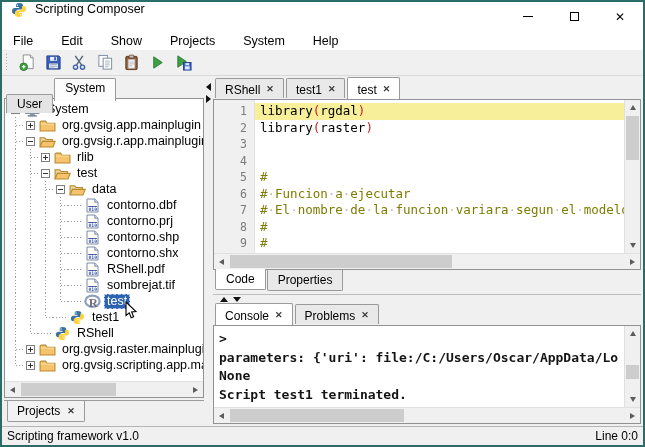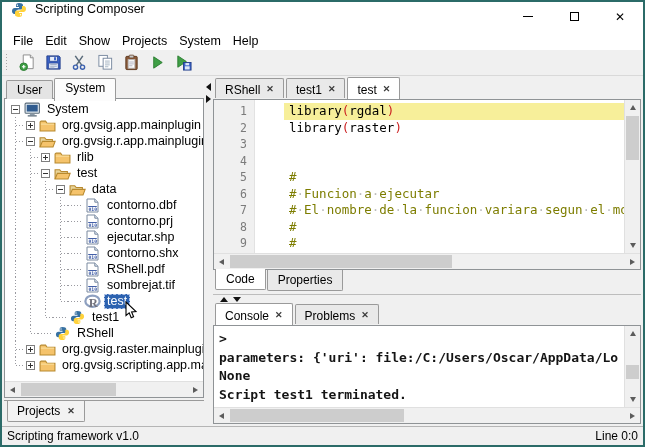--- a/index.html
+++ b/index.html
@@ -9,33 +9,33 @@
   .titlebar{height:29px;flex:0 0 auto;background:#ffffff;display:flex;padding-left:9px;}
   .title-icon{width:16px;height:16px;flex:0 0 auto;}
   .title-icon svg{width:100%;height:100%;display:block;}
   .title-text{font-size:12.5px;margin-left:8px;}
   .win-controls{margin-left:auto;display:flex;height:100%;}
   .win-btn{width:46px;height:100%;display:flex;align-items:center;justify-content:center;}
   .glyph-min{width:10px;height:1px;background:#000;}
   .glyph-max{width:9px;height:9px;border:1px solid #000;box-sizing:border-box;}
   .glyph-close{font-size:12px;line-height:1;color:#000;}
   
-  .menubar{height:19px;flex:0 0 auto;background:#fff;display:flex;align-items:center;padding-left:5px;font-size:12.5px;}
+  .menubar{height:19px;flex:0 0 auto;background:#fff;display:flex;align-items:center;padding-left:5px;font-size:12.5px;gap:16px;}
   .menu-item{padding:2px 6px;}
   
   .toolbar{height:25px;flex:0 0 auto;background:#f0f0f0;border-bottom:1px solid #d9d9d9;display:flex;align-items:center;padding-left:3px;}
   .grip{width:4px;height:18px;margin-right:5px;background-image:repeating-linear-gradient(to bottom,#a8a8a8 0 1px,transparent 1px 3px);background-size:1px 100%;background-repeat:no-repeat;background-position:1px 0;}
   .tool-btn{width:26px;height:22px;display:flex;align-items:center;justify-content:center;}
   .tool-btn .icon{width:17px;height:17px;}
   .icon svg{width:100%;height:100%;display:block;}
   
   .main{flex:1;display:flex;min-height:0;}
   .left-panel{width:202px;flex:0 0 auto;display:flex;flex-direction:column;padding:2px 0 0 2px;box-sizing:border-box;}
   .panel-tabs{display:flex;height:20px;font-size:12px;position:relative;z-index:2;padding-left:2px;}
-  .ptab{padding:2px 10px 0 10px;border:1px solid #9a9a9a;border-bottom:none;border-radius:2px 2px 0 0;background:#e4e4e4;margin-right:1px;margin-top:2px;height:16px;}
+  .ptab{padding:2px 10px 0 10px;border:1px solid #9a9a9a;border-bottom:none;border-radius:2px 2px 0 0;background:#e4e4e4;margin-right:1px;margin-top:16px;height:16px;}
   .ptab.active{background:#fcfcfc;margin-top:0;height:20px;margin-bottom:-1px;position:relative;z-index:3;}
   .tree-box{flex:1;min-height:0;border:1px solid #8f9396;background:#fff;display:flex;flex-direction:column;overflow:hidden;}
   .tree-scroll{flex:1;overflow:hidden;padding-top:2px;}
   .tree-row{height:16px;display:flex;align-items:center;font-size:12.5px;white-space:nowrap;padding-left:3px;}
   .cell{width:15px;height:16px;position:relative;flex:0 0 auto;}
   .cell.guide::before,.cell.tee::before{content:"";position:absolute;left:7px;top:0;height:16px;width:1px;
     background-image:repeating-linear-gradient(to bottom,#9a9aa0 0 1px,transparent 1px 3px);}
   .cell.tee.last::before{height:9px;}
   .cell.tee::after{content:"";position:absolute;left:8px;top:8px;right:-1px;height:1px;
     background-image:repeating-linear-gradient(to right,#9a9aa0 0 1px,transparent 1px 3px);}
@@ -65,21 +65,21 @@
   .right-panel{flex:1;min-width:0;display:flex;flex-direction:column;padding:2px 2px 0 0;box-sizing:border-box;}
   .tabbar{display:flex;height:21px;font-size:12px;position:relative;z-index:2;padding-left:2px;flex:0 0 auto;}
   .etab{display:inline-flex;align-items:center;gap:6px;padding:2px 9px 0 9px;margin-right:2px;height:17px;
     border:1px solid #9a9a9a;border-bottom:none;border-radius:2px 2px 0 0;background:#e9e9e9;}
   .etab.active{background:#fff;height:19px;margin-top:-1px;margin-bottom:-1px;position:relative;z-index:3;}
   .editor-box{height:169px;flex:0 0 auto;border:1px solid #8f9396;background:#fff;display:flex;flex-direction:column;overflow:hidden;}
   .editor-main{flex:1;display:flex;min-height:0;}
   .gutter{width:40px;flex:0 0 auto;background:#f0f0f0;border-right:1px solid #e2e2e2;padding-top:3px;
     font-family:"DejaVu Sans Mono",monospace;font-size:11.5px;color:#7b7b7b;text-align:right;}
   .gut-num{height:16.5px;line-height:16.5px;padding-right:7px;}
-  .code-area{flex:1;min-width:0;overflow:hidden;padding:3px 0 4px 5px;font-family:"DejaVu Sans Mono",monospace;font-size:12.5px;margin-left:29px;}
+  .code-area{flex:1;min-width:0;overflow:hidden;padding:3px 0 4px 5px;font-family:"DejaVu Sans Mono",monospace;font-size:12.5px;}
   .code-row{height:16.5px;line-height:16.5px;white-space:pre;}
   .code-row.hl{background:var(--hl,#f7ef9a);margin-left:-5px;padding-left:5px;}
   .tk-paren{color:var(--paren,#cc2222);}
   .tk-comment{color:var(--comment,#7d7d00);}
   .ws{color:#bdbdbd;}
   
   .vsb{width:15px;flex:0 0 auto;background:#f0f0f0;border-left:1px solid #e0e0e0;display:flex;flex-direction:column;}
   .hsb{height:15px;flex:0 0 auto;background:#f0f0f0;border-top:1px solid #e0e0e0;display:flex;}
   .sb-btn{width:15px;height:15px;flex:0 0 auto;display:flex;align-items:center;justify-content:center;}
   .sb-track{flex:1;position:relative;}
@@ -347,21 +347,21 @@
               <span class="cell tee"></span>
               <span class="cell exp stub"></span>
               <span class="icon tree-icon">
                 <svg viewBox="0 0 13 15">
                   <path d="M1 1 8.8 1 12 4.2 12 14 1 14 Z" fill="#fff" stroke="#7a8aa0"></path>
                   <path d="M8.8 1 8.8 4.2 12 4.2" fill="#dce4ee" stroke="#7a8aa0"></path>
                   <rect x="2.2" y="8" width="8.6" height="0.9" fill="#2f4f9f"></rect>
                   <text x="2.4" y="13" font-family="DejaVu Sans Mono,monospace" font-size="4.8" font-weight="bold" fill="#2f4f9f">010</text>
                 </svg>
               </span>
-              <span class="tree-label">ejecutar.shp</span>
+              <span class="tree-label">contorno.shp</span>
             </div>
             <div class="tree-row">
               <span class="cell guide"></span>
               <span class="cell guide"></span>
               <span class="cell guide"></span>
               <span class="cell tee"></span>
               <span class="cell exp stub"></span>
               <span class="icon tree-icon">
                 <svg viewBox="0 0 13 15">
                   <path d="M1 1 8.8 1 12 4.2 12 14 1 14 Z" fill="#fff" stroke="#7a8aa0"></path>

